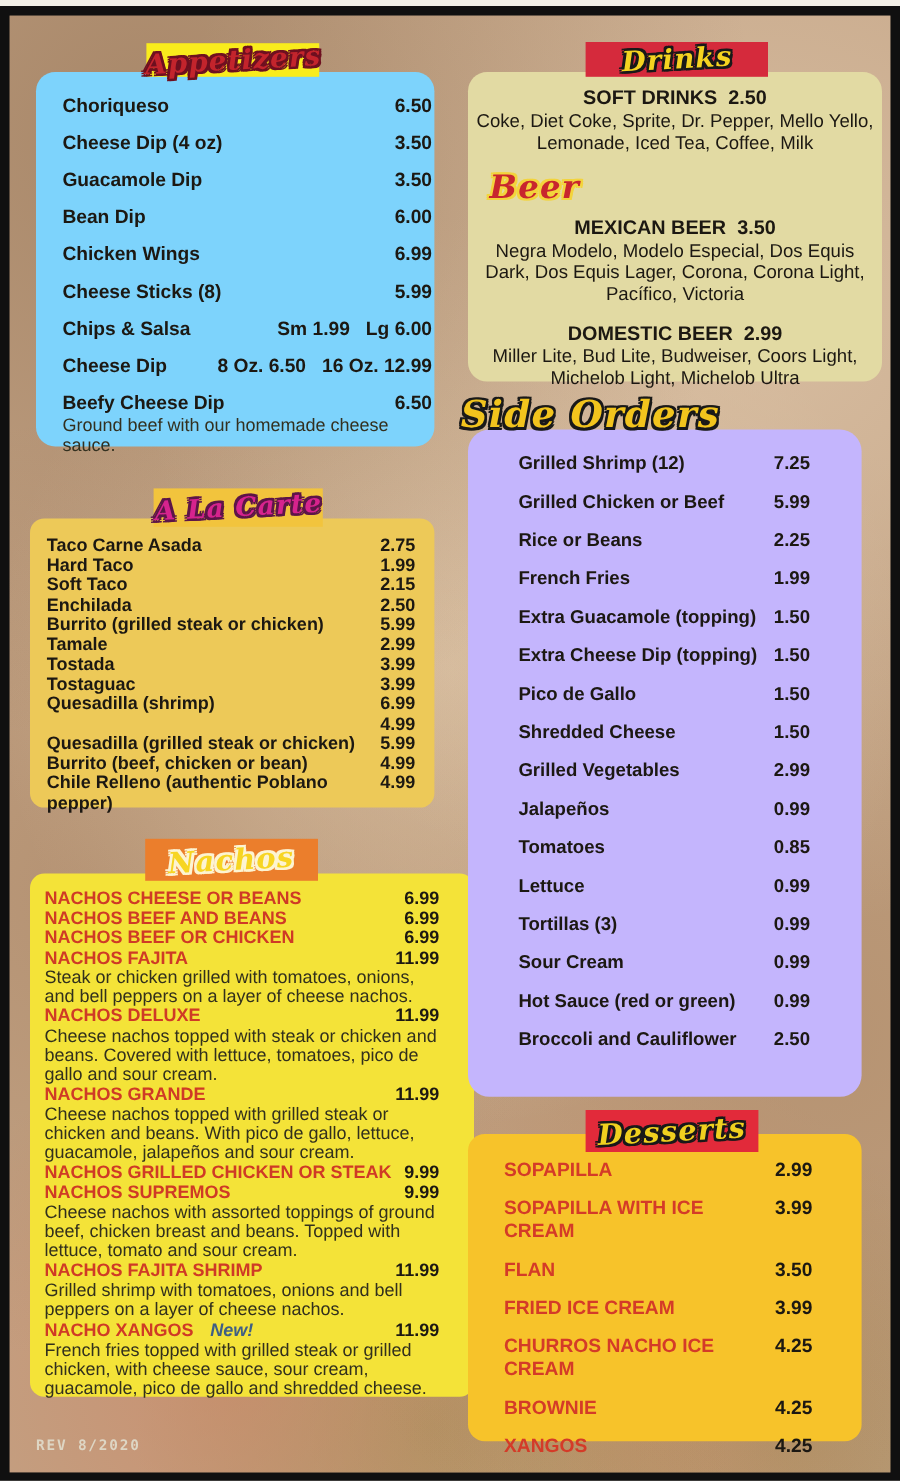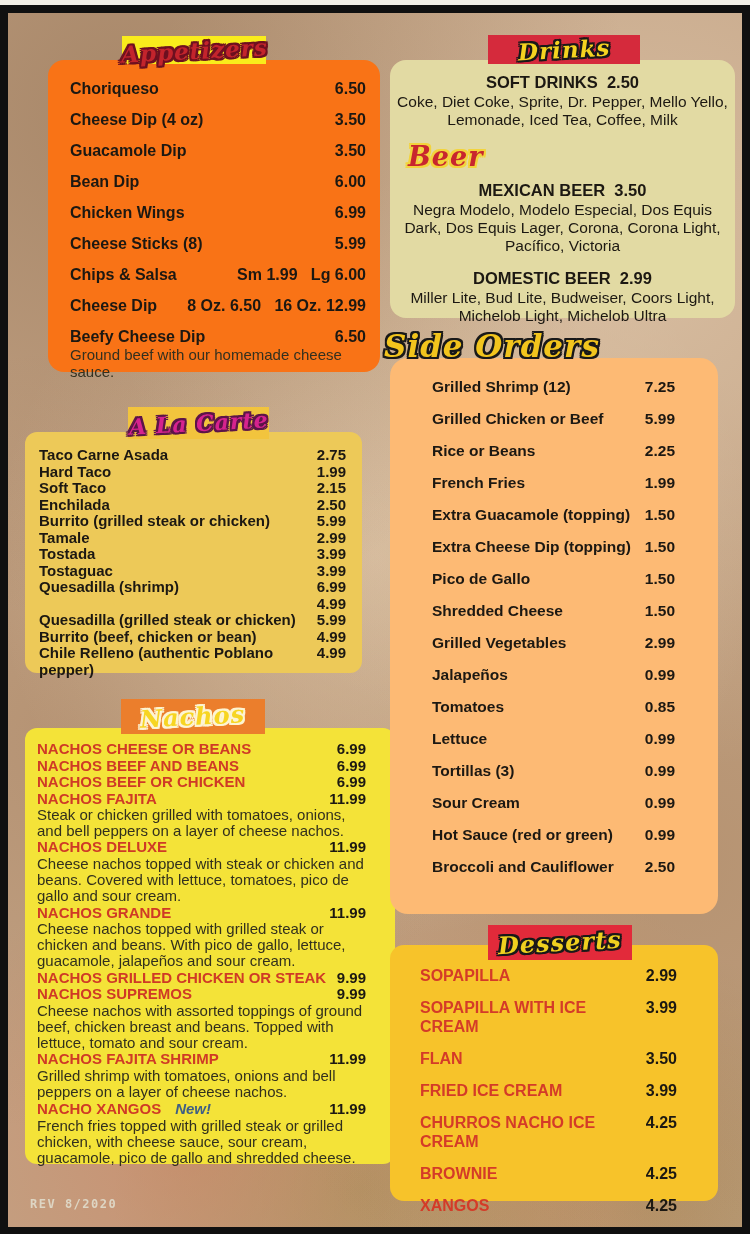--- a/index.html
+++ b/index.html
@@ -28,22 +28,22 @@
   .outline-purple{text-shadow:-2px -2px 0 #5c1548,2px -2px 0 #5c1548,-2px 2px 0 #5c1548,2px 2px 0 #5c1548,
                 -2px 0 0 #5c1548,2px 0 0 #5c1548,0 -2px 0 #5c1548,0 2px 0 #5c1548;}
   .outline-cream{text-shadow:-2px -2px 0 #fdf4d2,2px -2px 0 #fdf4d2,-2px 2px 0 #fdf4d2,2px 2px 0 #fdf4d2,
                 -2px 0 0 #fdf4d2,2px 0 0 #fdf4d2,0 -2px 0 #fdf4d2,0 2px 0 #fdf4d2;}
   .outline-yellow{text-shadow:-2px -2px 0 #f3d43c,2px -2px 0 #f3d43c,-2px 2px 0 #f3d43c,2px 2px 0 #f3d43c,
                 -2px 0 0 #f3d43c,2px 0 0 #f3d43c,0 -2px 0 #f3d43c,0 2px 0 #f3d43c;}
 
   
   #app-banner{left:122px;top:36px;width:144px;height:28px;background:#f9ec1c;}
   #app-banner .script{font-size:23px;color:#c3242c;}
-  #app-panel{left:48px;top:60px;width:332px;height:312px;background:#f97316;border-radius:16px;
-             padding:19px 14px 0 22px;}
+  #app-panel{left:30px;top:60px;width:332px;height:312px;background:#7dd3fc;border-radius:16px;
+             padding:19px 2px 0 22px;}
   .app-row{margin-bottom:12px;}
   .row-line{display:flex;align-items:baseline;}
   .i-name{font-weight:700;font-size:16px;line-height:19px;}
   .i-price{margin-left:auto;font-weight:700;font-size:16px;line-height:19px;white-space:pre;}
   .i-desc{font-size:15px;line-height:17px;color:#33301f;}
 
   #alc-banner{left:128px;top:407px;width:141px;height:32px;background:#f2c43d;}
   #alc-banner .script{font-size:22px;color:#d6238e;}
   #alc-panel{left:25px;top:432px;width:337px;height:241px;background:#edc958;border-radius:12px;
              padding:15px 16px 0 14px;}
@@ -65,21 +65,21 @@
              padding:13px 6px 0 6px;text-align:center;}
   .grp-title{font-weight:700;font-size:16.5px;line-height:19px;}
   .grp-desc{font-size:15.5px;line-height:18px;margin-top:1px;}
   #beer-script{position:absolute;left:408px;top:141px;z-index:3;}
   #beer-script .script{font-size:27px;color:#c8262e;}
   .grp-mex{margin-top:52px;text-align:center;}
   .grp-dom{margin-top:14px;}
 
   #so-title{position:absolute;left:384px;top:328px;z-index:3;}
   #so-title .script{font-size:31px;color:#f2c41d;transform:rotate(-5deg);}
-  #so-panel{left:390px;top:358px;width:328px;height:556px;background:#fdba74;border-radius:18px;
+  #so-panel{left:390px;top:358px;width:328px;height:556px;background:#c4b5fd;border-radius:18px;
             padding:19px 43px 0 42px;}
   .so-row{margin-bottom:13px;}
   .so-row .i-name,.so-row .i-price{font-size:15.5px;}
   .s-note{font-size:14.5px;line-height:17px;color:#2e2c1a;margin:0 0 0 10px;}
 
   #des-banner{left:488px;top:925px;width:144px;height:35px;background:#e22a3a;}
   #des-banner .script{font-size:24px;color:#f0d01f;}
   #des-panel{left:390px;top:945px;width:328px;height:256px;background:#f7c32a;border-radius:14px;
              padding:21px 41px 0 30px;}
   .des-row{margin-bottom:13px;}

